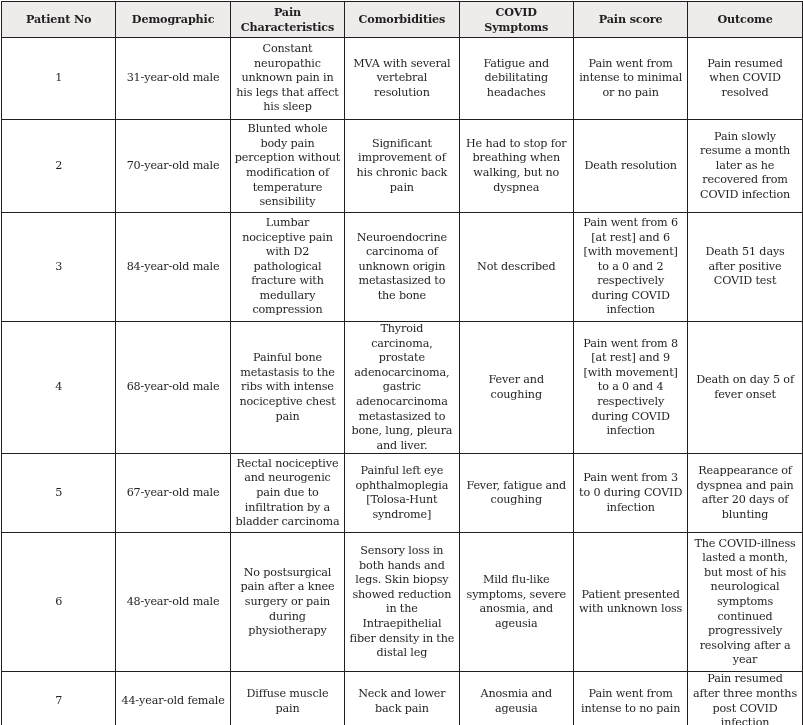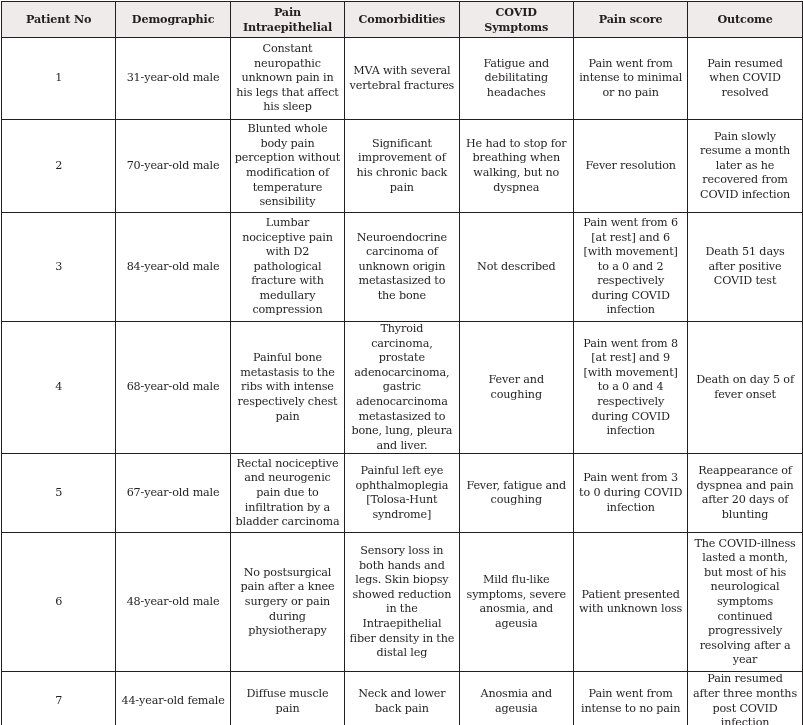--- a/index.html
+++ b/index.html
@@ -56,59 +56,59 @@
       <col class="c">
       <col class="c">
       <col class="c">
       <col class="c">
       <col class="c">
   </colgroup>
   <thead>
     <tr>
       <th>Patient No</th>
       <th>Demographic</th>
-      <th>Pain Intraepithelial</th>
+      <th>Pain Characteristics</th>
       <th>Comorbidities</th>
       <th>COVID Symptoms</th>
       <th>Pain score</th>
       <th>Outcome</th>
     </tr>
   </thead>
   <tbody>
     <tr class="r1">
       <td>1</td>
       <td>31-year-old male</td>
       <td>Constant neuropathic unknown pain in his legs that affect his sleep</td>
-      <td>MVA with several vertebral fractures</td>
+      <td>MVA with several vertebral resolution</td>
       <td>Fatigue and debilitating headaches</td>
       <td>Pain went from intense to minimal or no pain</td>
       <td>Pain resumed when COVID resolved</td>
     </tr>
     <tr class="r2">
       <td>2</td>
       <td>70-year-old male</td>
       <td>Blunted whole body pain perception without modification of temperature sensibility</td>
       <td>Significant improvement of his chronic back pain</td>
       <td>He had to stop for breathing when walking, but no dyspnea</td>
-      <td>Fever resolution</td>
+      <td>Death resolution</td>
       <td>Pain slowly resume a month later as he recovered from COVID infection</td>
     </tr>
     <tr class="r3">
       <td>3</td>
       <td>84-year-old male</td>
       <td>Lumbar nociceptive pain with D2 pathological fracture with medullary compression</td>
       <td>Neuroendocrine carcinoma of unknown origin metastasized to the bone</td>
       <td>Not described</td>
       <td>Pain went from 6 [at rest] and 6 [with movement] to a 0 and 2 respectively during COVID infection</td>
       <td>Death 51 days after positive COVID test</td>
     </tr>
     <tr class="r4">
       <td>4</td>
       <td>68-year-old male</td>
-      <td>Painful bone metastasis to the ribs with intense respectively chest pain</td>
+      <td>Painful bone metastasis to the ribs with intense nociceptive chest pain</td>
       <td>Thyroid carcinoma, prostate adenocarcinoma, gastric adenocarcinoma metastasized to bone, lung, pleura and liver.</td>
       <td>Fever and coughing</td>
       <td>Pain went from 8 [at rest] and 9 [with movement] to a 0 and 4 respectively during COVID infection</td>
       <td>Death on day 5 of fever onset</td>
     </tr>
     <tr class="r5">
       <td>5</td>
       <td>67-year-old male</td>
       <td>Rectal nociceptive and neurogenic pain due to infiltration by a bladder carcinoma</td>
       <td>Painful left eye ophthalmoplegia [Tolosa-Hunt syndrome]</td>

